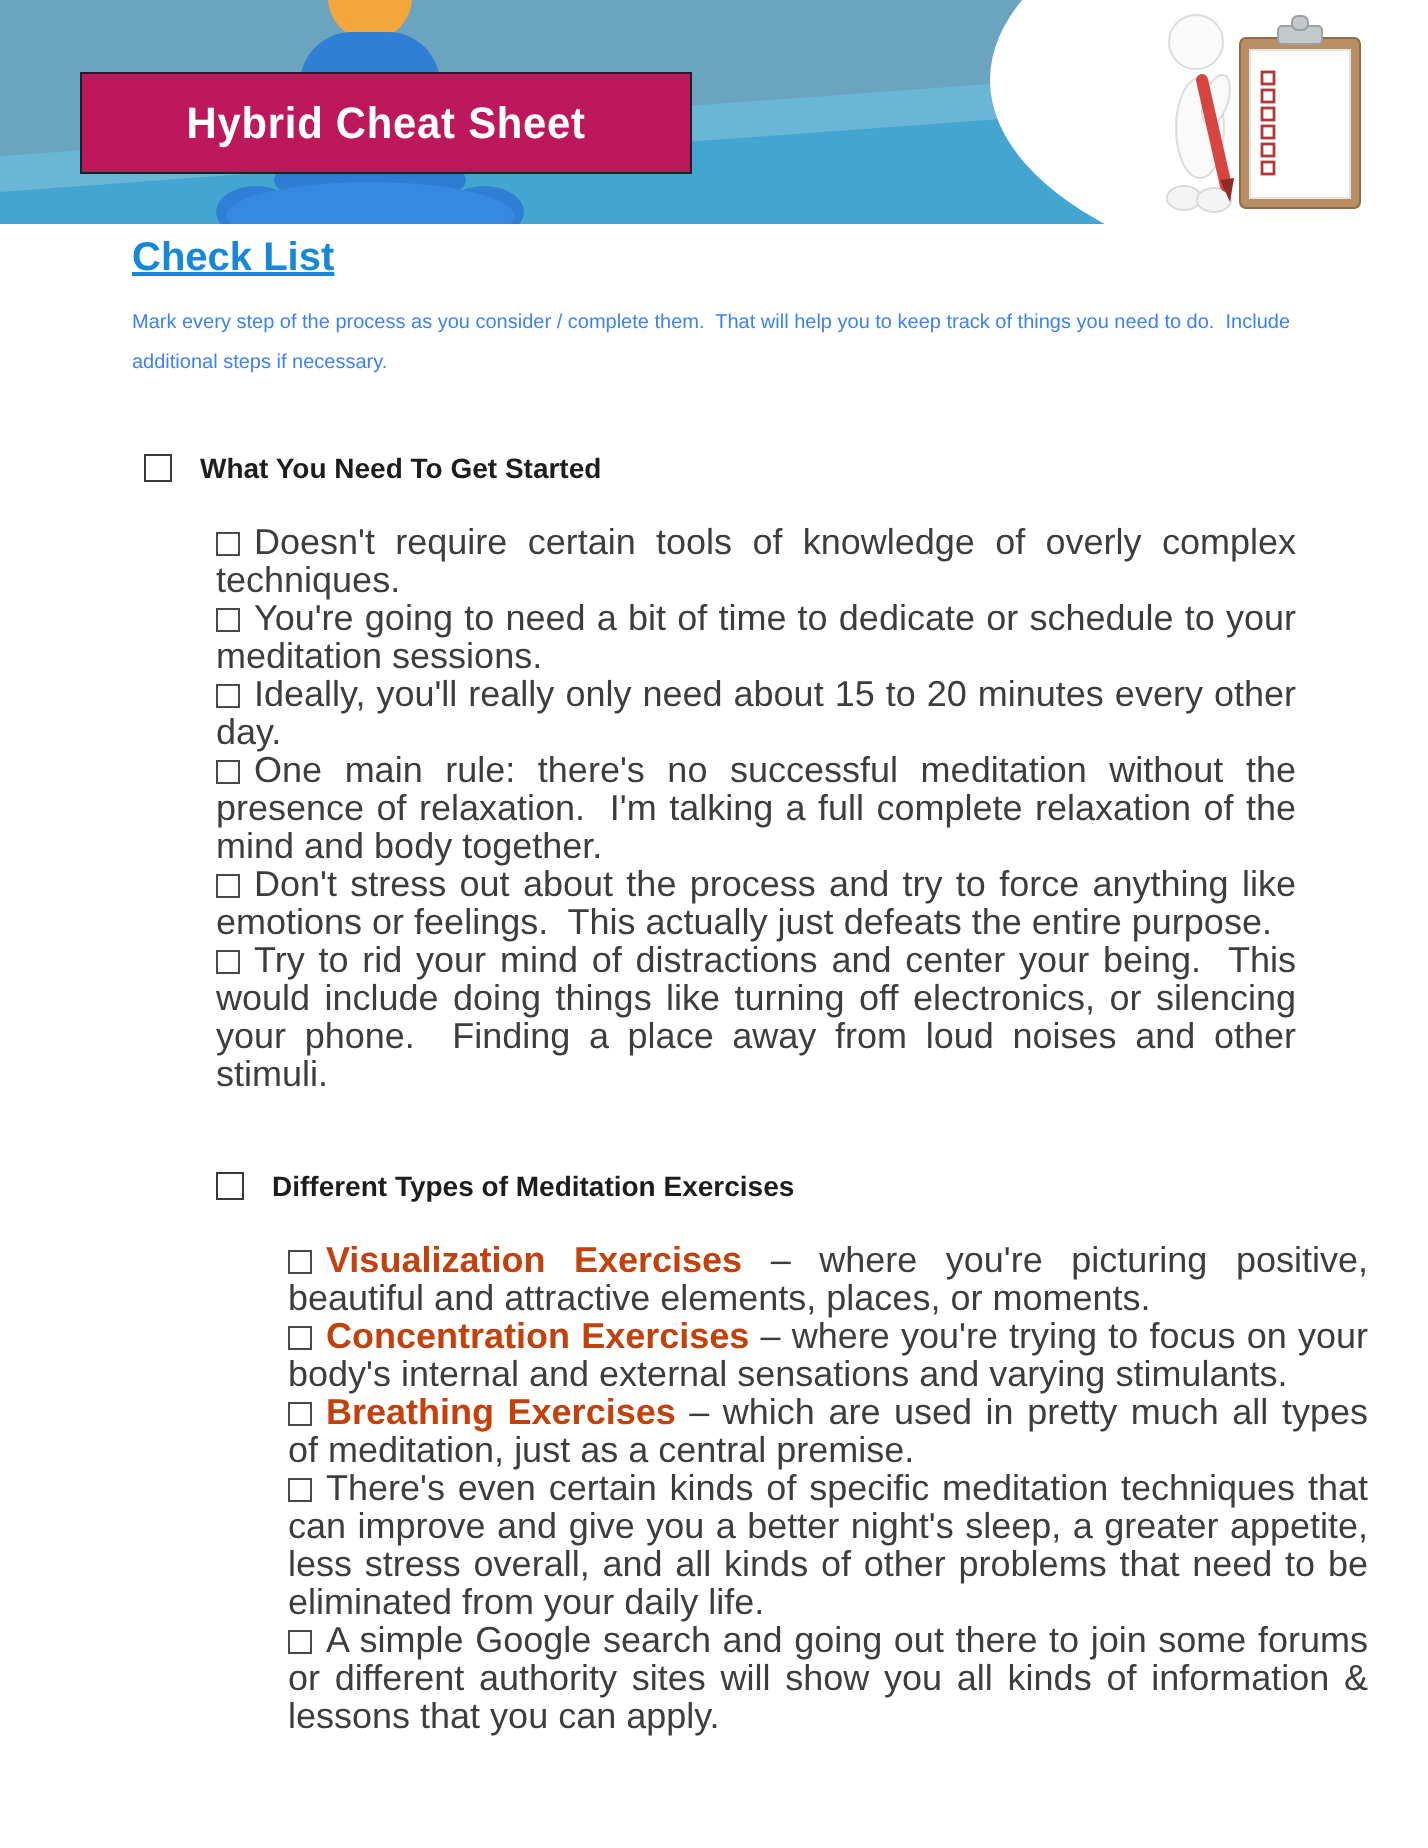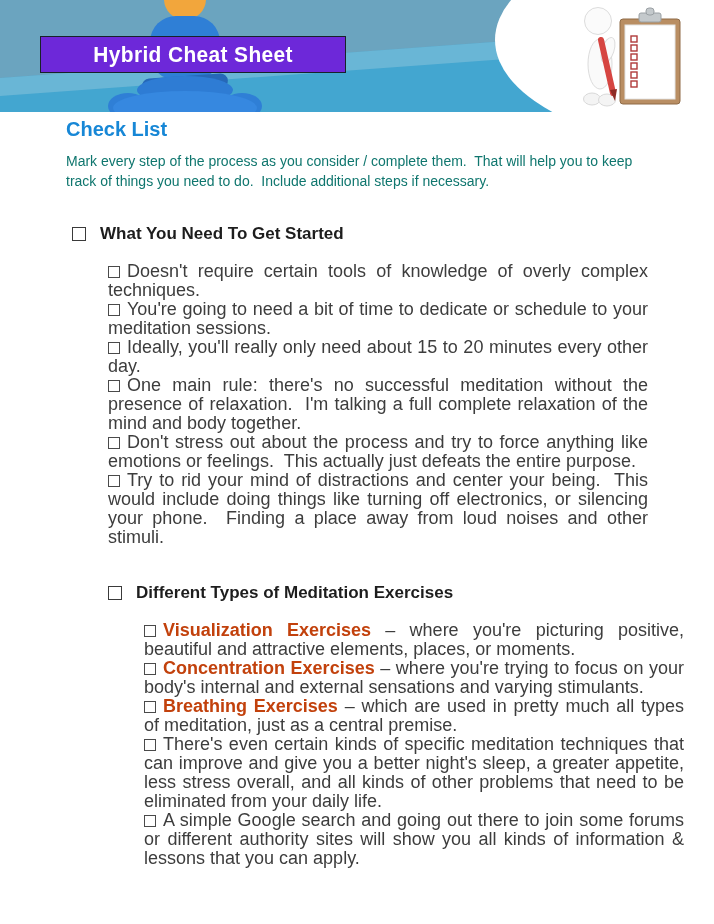--- a/index.html
+++ b/index.html
@@ -8,43 +8,43 @@
     width:714px;height:924px;
     margin:0 auto;
     background:#ffffff;
     font-family:"Liberation Sans","DejaVu Sans",sans-serif;
     overflow:hidden;
   }
   
   .banner{position:relative;width:714px;height:112px;overflow:hidden;}
   .banner svg{display:block;}
   .title-bar{
-    position:absolute;left:40px;top:36px;width:306px;height:37px;
-    background:#6d28d9;border:1px solid #18222A;box-sizing:border-box;
+    position:absolute;left:40px;top:36px;width:306px;height:51px;
+    background:#be185d;border:1px solid #18222A;box-sizing:border-box;
     display:flex;align-items:center;justify-content:center;
   }
   .title-bar span{
     color:#ffffff;font-size:22px;font-weight:bold;letter-spacing:.4px;
     transform:scaleX(.95);white-space:nowrap;
   }
   
   .doc-heading{
     margin:5px 0 0 66px;
-    font-size:20px;line-height:24px;font-weight:bold;color:#1787D6;
+    font-size:20px;line-height:24px;font-weight:bold;color:#1787D6;text-decoration:underline;
   }
   .intro{
     margin:11px 66px 0 66px;
-    font-size:14px;line-height:19.5px;color:#0f766e;
+    font-size:10px;line-height:19.5px;color:#3b82f6;
     white-space:pre-wrap;
   }
   .section{margin-top:32px;}
   .section.second{margin-top:35px;padding-left:36px;}
   .section-heading{
     margin-left:72px;display:flex;align-items:center;
-    font-size:17px;line-height:22px;font-weight:bold;color:#1d1d1d;
+    font-size:14px;line-height:22px;font-weight:bold;color:#1d1d1d;
   }
   .cb-head{
     display:inline-block;width:12px;height:12px;flex:0 0 12px;
     border:1.7px solid #3a3a3a;margin-right:14px;background:#fff;
   }
   .items{
     margin:17px 66px 0 108px;width:540px;box-sizing:border-box;
     font-size:18px;line-height:19px;color:#3d3d3d;
     text-align:justify;white-space:pre-wrap;
   }

